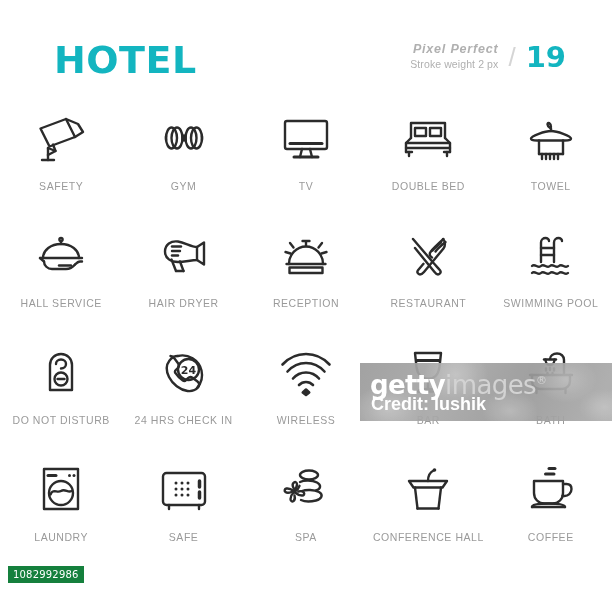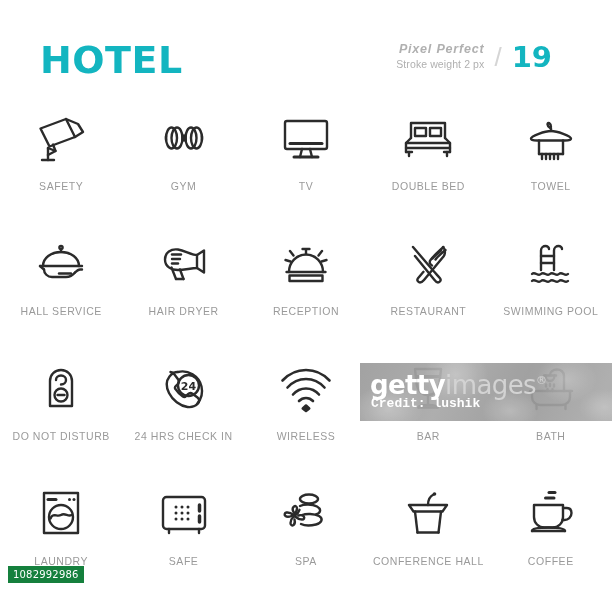--- a/index.html
+++ b/index.html
@@ -11,21 +11,21 @@
     width: 612px;
     height: 591px;
     font-family: "Liberation Sans", sans-serif;
     position: relative;
     overflow: hidden;
   }
 
   
   #header {
     position: absolute;
-    left: 2px; top: 0;
+    left: 16px; top: 0;
     width: 588px;
     height: 96px;
   }
   #title {
     position: absolute;
     left: 38px;
     top: 38px;
     font-size: 38px;
     font-weight: bold;
     letter-spacing: 0.5px;
@@ -76,21 +76,21 @@
 
   
   #grid {
     position: absolute;
     left: 0;
     top: 96px;
     width: 612px;
     display: grid;
     grid-template-columns: repeat(5, 1fr);
     grid-template-rows: repeat(4, 117px);
-    row-gap: 8px;
+    row-gap: 0;
   }
   .cell {
     display: flex;
     flex-direction: column;
     align-items: center;
     justify-content: flex-start;
     padding-top: 8px;
     box-sizing: border-box;
   }
   .icon-wrap {
@@ -139,25 +139,25 @@
     letter-spacing: -0.6px;
     font-family: "DejaVu Sans", sans-serif;
   }
   #wm-getty { color: #ffffff; font-weight: bold; }
   #wm-images { color: #d3d3d3; font-weight: normal; }
   #wm-tm { color: #d3d3d3; font-size: 11px; vertical-align: super; }
   #watermark-credit {
     position: absolute;
     left: 371px;
     top: 396px;
-    font-size: 13px;
+    font-size: 18px;
     font-weight: bold;
     color: #ffffff;
     line-height: 16px;
-    font-family: Liberation Mono, monospace;
+    font-family: Liberation Sans, sans-serif;
   }
   #asset-id {
     position: absolute;
     left: 8px;
     top: 566px;
     font-size: 10px;
     color: #ffffff;
     background: #15803d;
     padding: 2px 5px 2px 5px;
     line-height: 13px;

